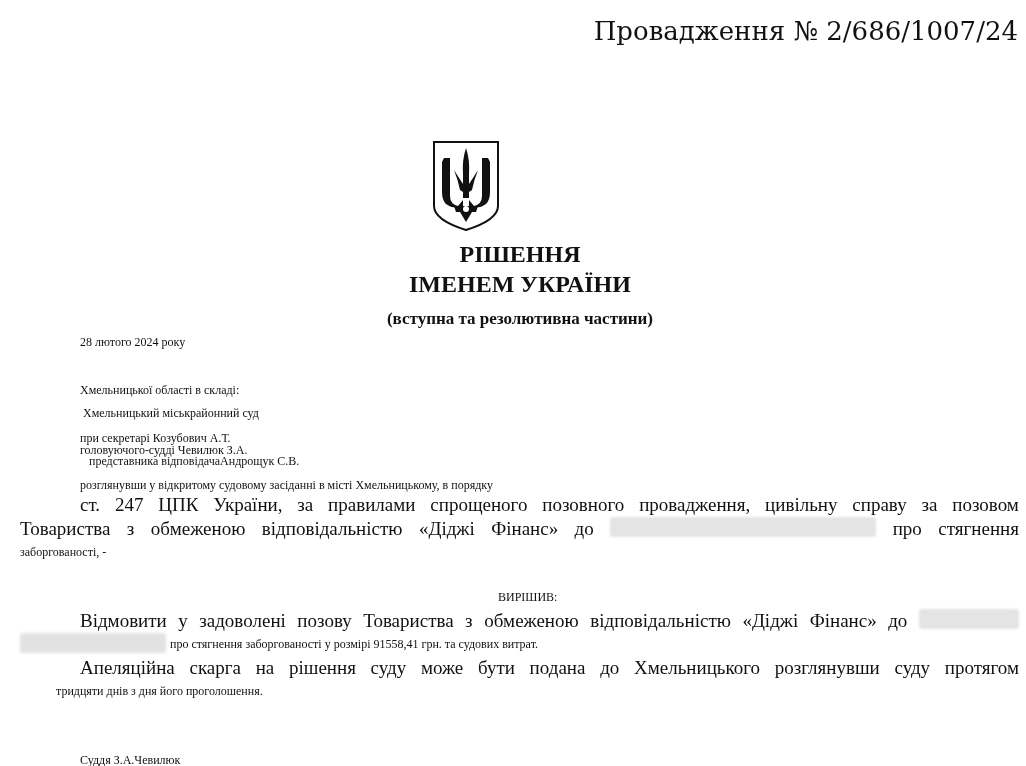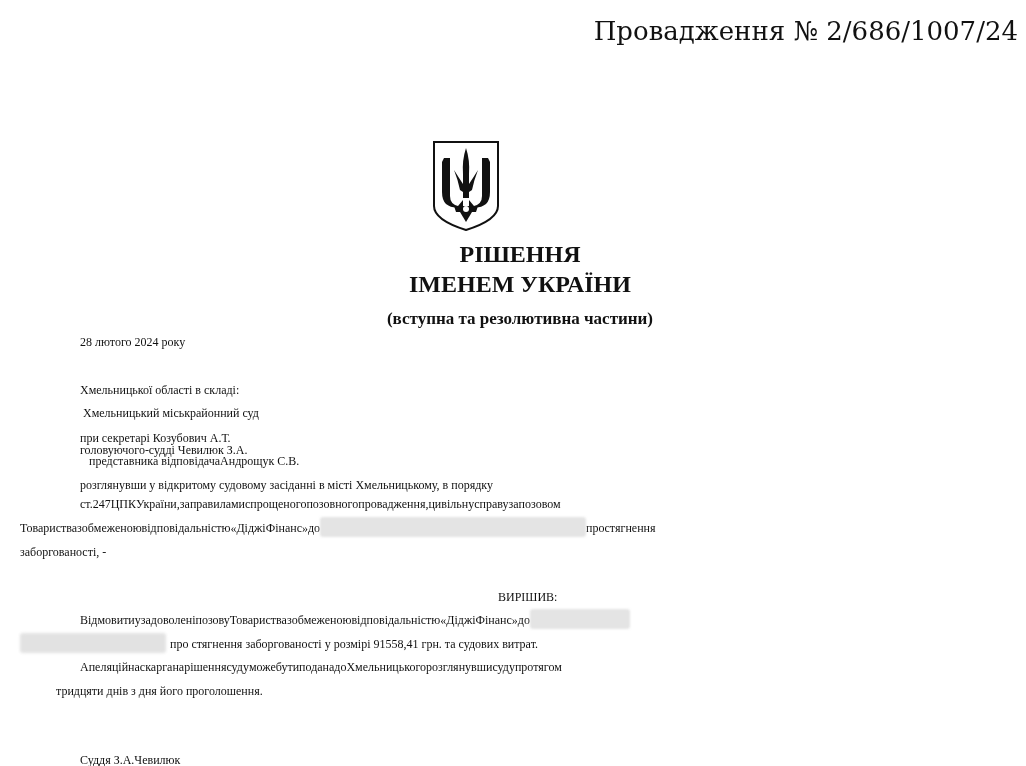--- a/index.html
+++ b/index.html
@@ -21,22 +21,22 @@
     }
     .title1 { top: 240px; font-size: 24px; line-height: 28px; }
     .title2 { top: 270px; font-size: 24px; line-height: 28px; }
     .subtitle { top: 308px; font-size: 17px; line-height: 22px; }
     .line {
       position: absolute; font-family: "Liberation Serif", serif;
       font-size: 12px; line-height: 23px; color: #111; white-space: nowrap;
     }
     .justify-line {
       position: absolute; left: 20px; width: 999px;
-      font-family: "Liberation Serif", serif; font-size: 12px; line-height: 23px;
-      color: #111; display: flex; white-space: nowrap;
+      font-family: "Liberation Serif", serif; font-size: 19px; line-height: 23px;
+      color: #111; display: flex; justify-content: space-between; white-space: nowrap;
     }
     .justify-line.indented { left: 80px; width: 939px; }
     .redacted {
       display: inline-block; background: #e4e4e4; border-radius: 3px;
       filter: blur(1.2px); height: 20px; vertical-align: middle;
     }
     .redacted-abs { position: absolute; background: #e2e2e2; border-radius: 3px; filter: blur(1.5px); }
   </style>
 </head>
 <body>

